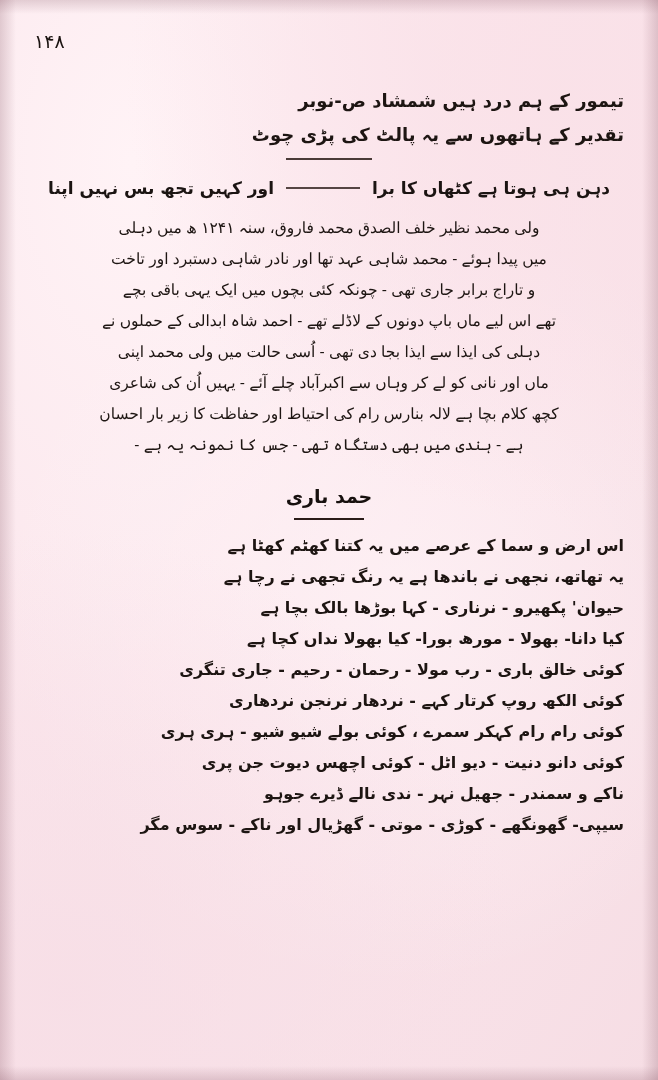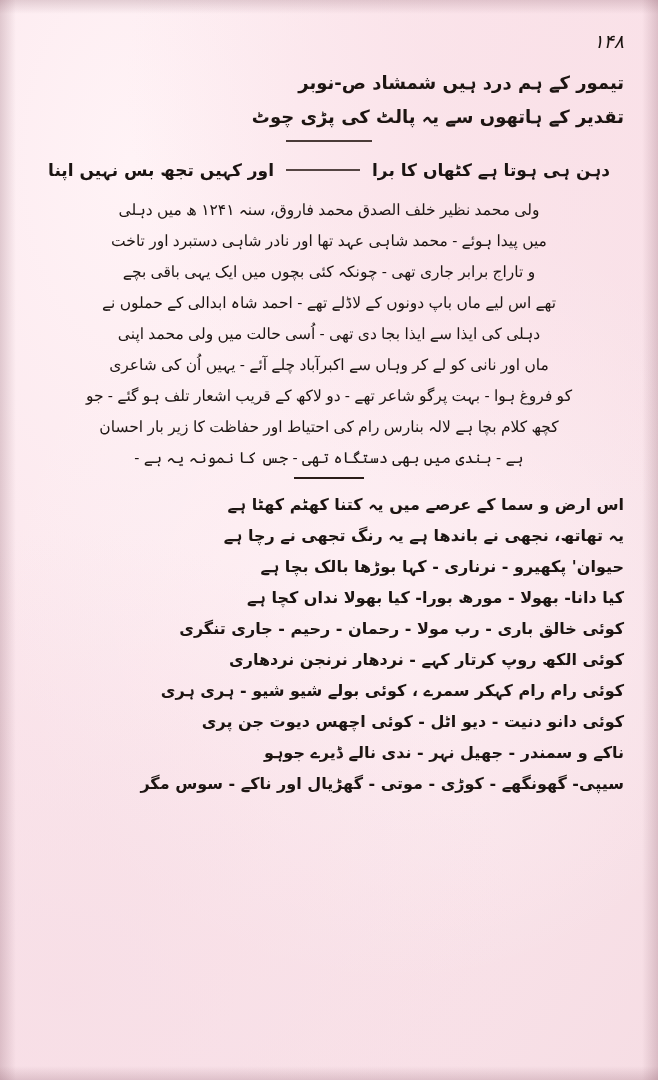--- a/index.html
+++ b/index.html
@@ -45,23 +45,22 @@
     direction: rtl;
     text-align: center;
     color: #1b1412;
   }
 
   .page-number {
     font-family: "DejaVu Sans", sans-serif;
     font-size: 19px;
     letter-spacing: 1px;
     color: #1a1310;
-    margin: 4px 0 14px 0;
-    text-align: right;
-    font-style: italic;
+    margin: 4px 0 32px 0;
+    text-align: left;
   }
 
   .verse-block {
     margin-bottom: 6px;
   }
 
   .verse-line {
     font-family: "DejaVu Sans", sans-serif;
     font-size: 16.5px;
     line-height: 30px;
@@ -199,25 +198,25 @@
       <span>دہن ہی ہوتا ہے کٹھاں کا برا</span>
     </div>
 
     <div class="prose">
       <div class="prose-line">ولی محمد نظیر خلف الصدق محمد فاروق، سنہ ۱۲۴۱ ھ میں دہلی</div>
       <div class="prose-line">میں پیدا ہوئے - محمد شاہی عہد تھا  اور نادر شاہی دستبرد اور تاخت</div>
       <div class="prose-line">و تاراج برابر جاری تھی - چونکہ کئی بچوں میں ایک یہی باقی بچے</div>
       <div class="prose-line">تھے اس لیے ماں باپ دونوں کے لاڈلے تھے - احمد شاہ ابدالی کے حملوں نے</div>
       <div class="prose-line">دہلی کی ایذا سے ایذا بجا دی تھی - اُسی حالت میں ولی محمد اپنی</div>
       <div class="prose-line">ماں اور نانی کو لے کر وہاں سے اکبرآباد چلے آئے - یہیں اُن کی شاعری</div>
-      <div class="prose-line">کو فروغ ہوا - بہت پرگو شاعر تھے - دو لاکھ کے قریب اشعار تلف ہو گئے - جو</div>
       <div class="prose-line">کچھ کلام بچا ہے لالہ بنارس رام کی احتیاط اور حفاظت  کا زیر بار احسان</div>
       <div class="prose-line">ہے - ہندی میں بھی دستگاہ تھی - جس کا نمونہ یہ ہے -</div>
     </div>
 
+    <div class="heading">حمد باری</div>
     <div class="heading-rule"></div>
 
     <div class="poem">
       <div class="verse-line">اس ارض و سما کے عرصے میں یہ کتنا کھٹم کھٹا ہے</div>
       <div class="verse-line">یہ تھاتھ، نجھی نے باندھا ہے یہ رنگ تجھی نے رچا ہے</div>
       <div class="verse-line">حیوان' پکھیرو - نرناری - کہا بوڑھا بالک بچا ہے</div>
       <div class="verse-line">کیا دانا- بھولا - مورھ بورا- کیا بھولا نداں کچا ہے</div>
       <div class="verse-line">کوئی خالق باری - رب مولا - رحمان - رحیم - جاری تنگری</div>
       <div class="verse-line">کوئی الکھ روپ کرتار کہے - نردھار نرنجن نردھاری</div>
       <div class="verse-line">کوئی رام رام کہکر سمرے ، کوئی بولے شیو شیو - ہری  ہری</div>

